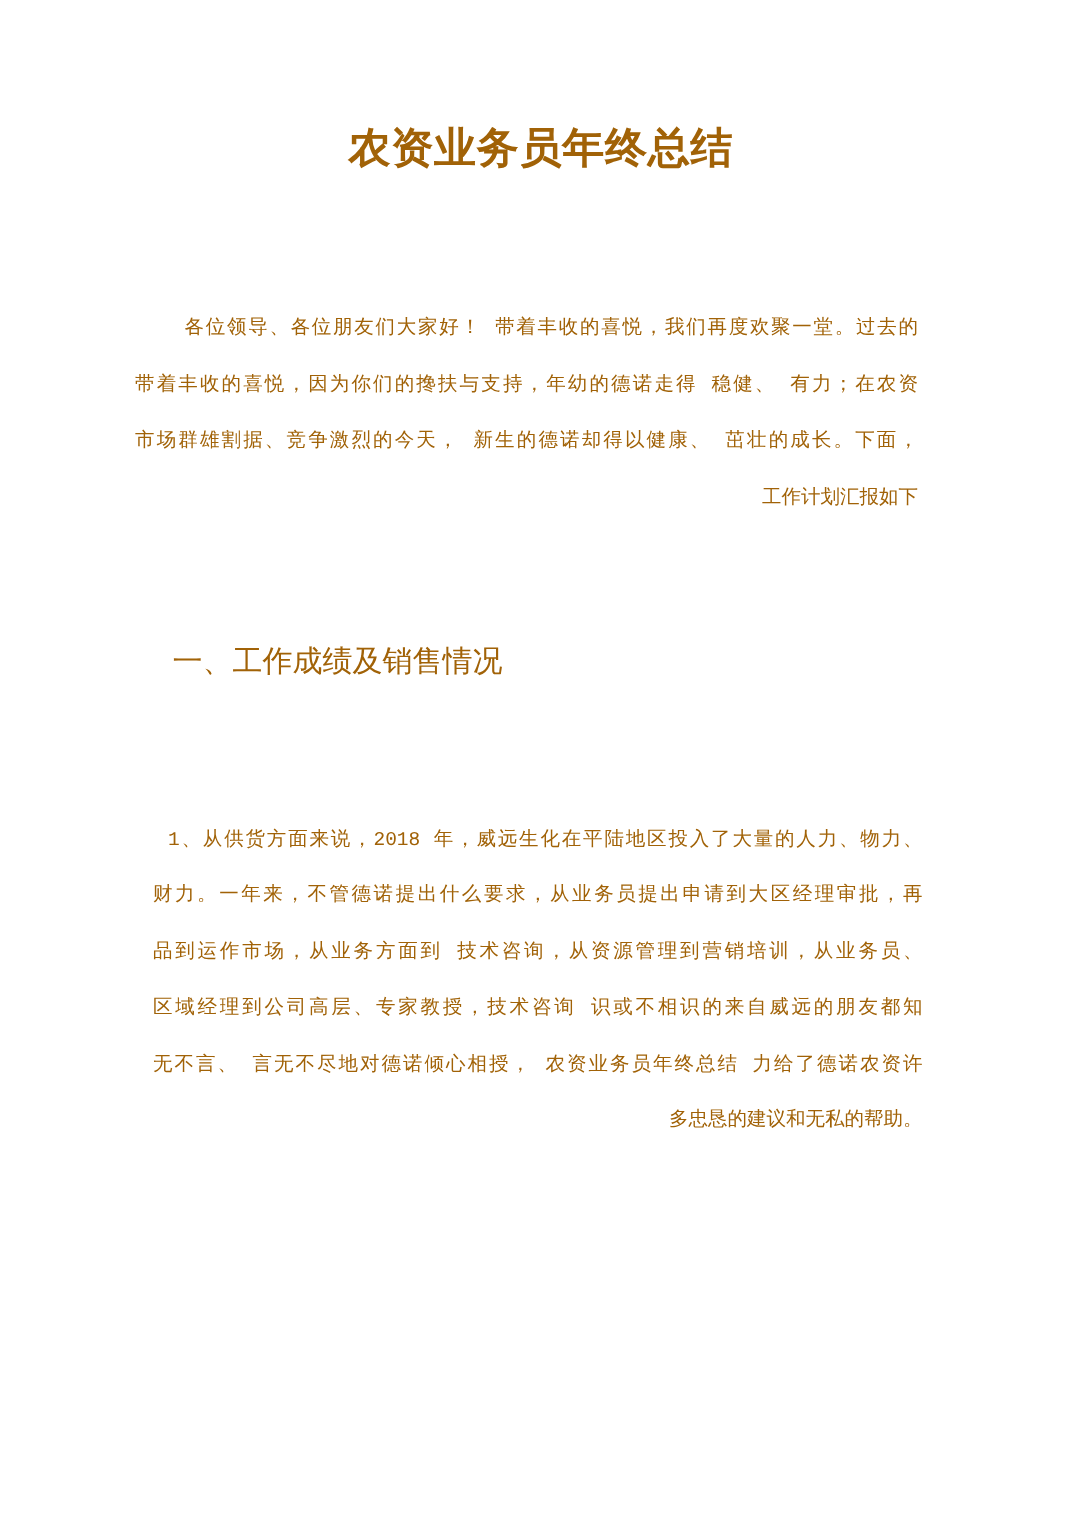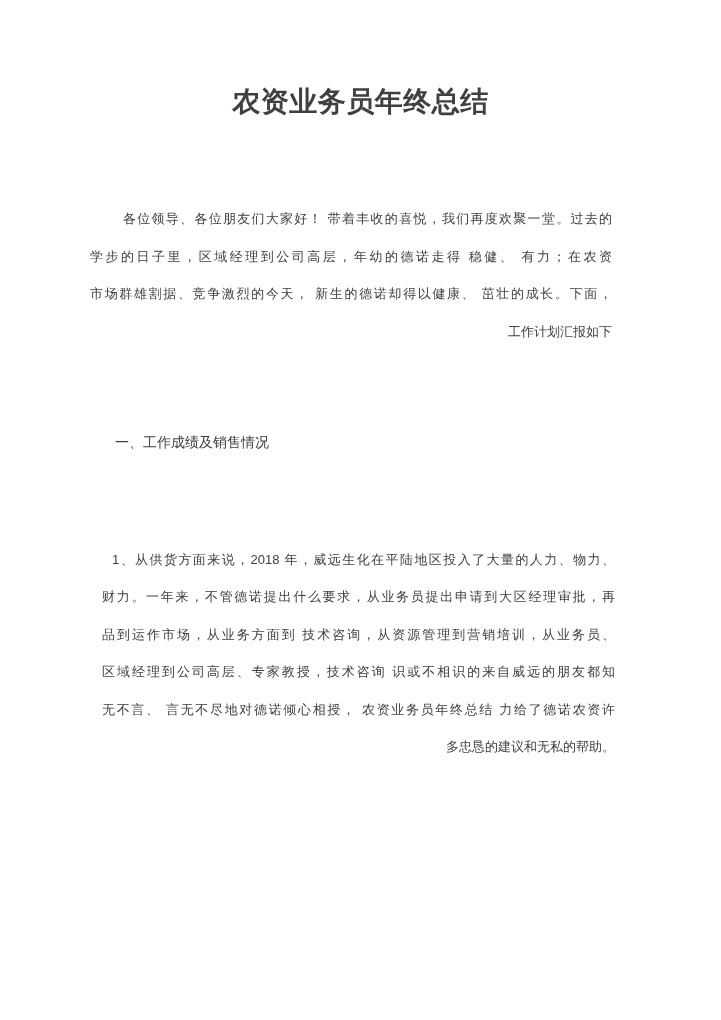--- a/index.html
+++ b/index.html
@@ -6,22 +6,22 @@
     margin: 0;
     padding: 0;
     background: #ffffff;
   }
   .page {
     position: relative;
     width: 721px;
     height: 1020px;
     background: #ffffff;
     overflow: hidden;
-    font-family: Liberation Sans, sans-serif;
-    color: #404040;
+    font-family: Liberation Mono, monospace;
+    color: #a16207;
   }
   .doc-title {
     margin-top: 84px;
     line-height: 36px;
     font-size: 28px;
     font-weight: bold;
     text-align: center;
     letter-spacing: 0.5px;
   }
   .para {
@@ -50,37 +50,37 @@
   .last {
     text-align: right;
     text-align-last: auto;
   }
   .ind-33 { text-indent: 33px; }
   .ind-10 { text-indent: 10px; }
   .section-heading {
     margin-top: 74px;
     margin-left: 90px;
     width: 522px;
-    font-size: 14px;
+    font-size: 20px;
     line-height: 37.5px;
     height: 37.5px;
     text-indent: 25px;
     text-align: left;
   }
 </style>
 </head>
 <body>
 
 <div class="page">
 
   <div class="doc-title">农资业务员年终总结</div>
 
   <div class="para para-greeting">
     <div class="line jl ind-33">各位领导、各位朋友们大家好！ 带着丰收的喜悦，我们再度欢聚一堂。过去的</div>
-    <div class="line jl">学步的日子里，区域经理到公司高层，年幼的德诺走得 稳健、 有力；在农资</div>
+    <div class="line jl">带着丰收的喜悦，因为你们的搀扶与支持，年幼的德诺走得 稳健、 有力；在农资</div>
     <div class="line jl">市场群雄割据、竞争激烈的今天， 新生的德诺却得以健康、 茁壮的成长。下面，</div>
     <div class="line last">工作计划汇报如下</div>
   </div>
 
   <div class="section-heading">一、工作成绩及销售情况</div>
 
   <div class="para para-supply">
     <div class="line jl ind-10">1、从供货方面来说，2018 年，威远生化在平陆地区投入了大量的人力、物力、</div>
     <div class="line jl">财力。一年来，不管德诺提出什么要求，从业务员提出申请到大区经理审批，再</div>
     <div class="line jl">品到运作市场，从业务方面到 技术咨询，从资源管理到营销培训，从业务员、</div>

